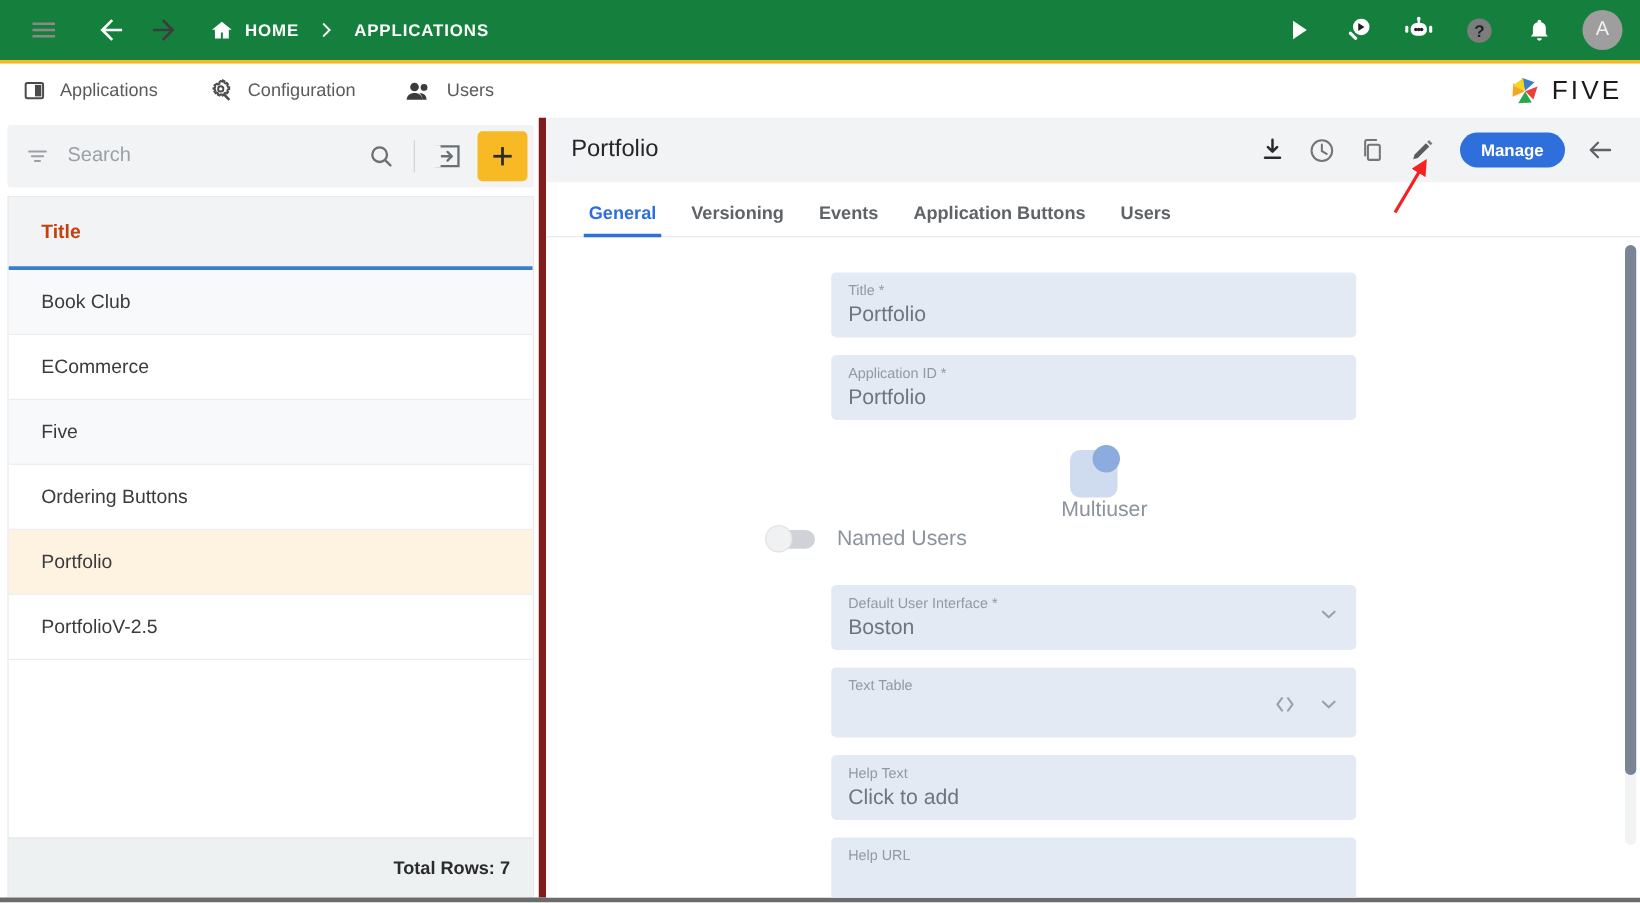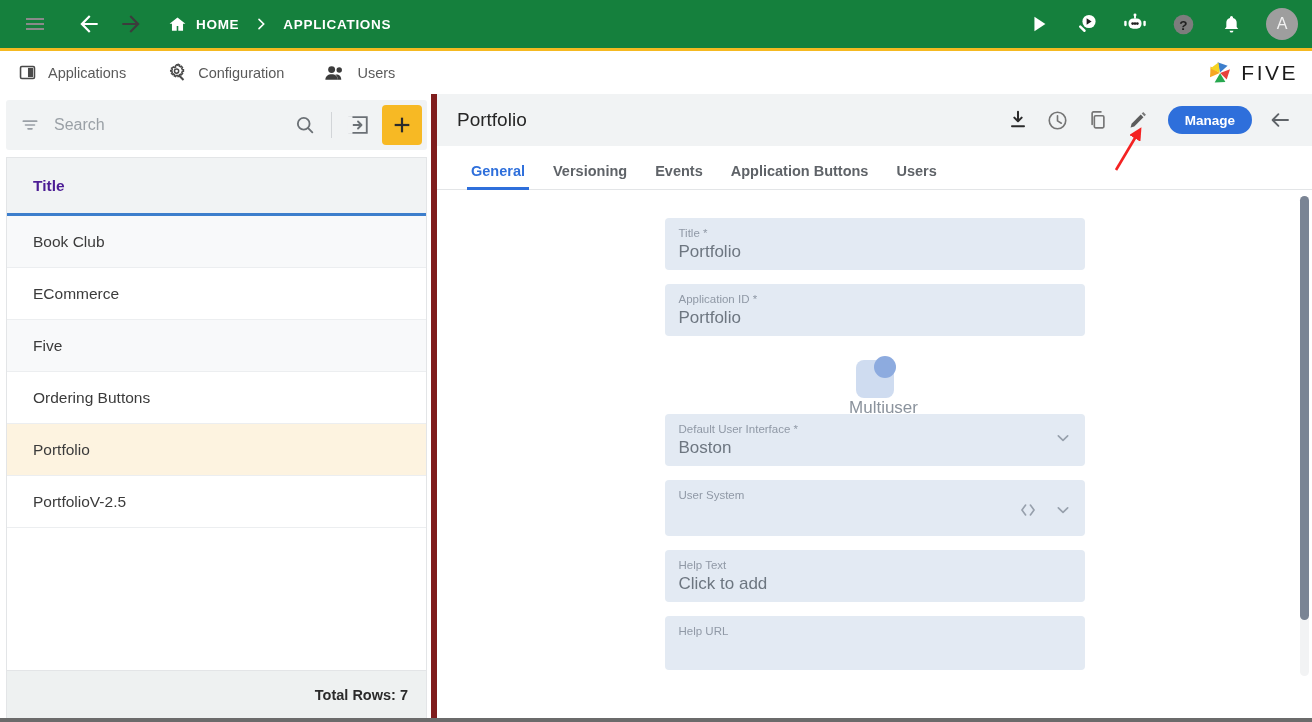--- a/index.html
+++ b/index.html
@@ -136,21 +136,21 @@
     min-height: 0;
   }
   .grid-head {
     height: 58px; flex: 0 0 58px;
     background: #f1f3f4;
     display: flex; align-items: center;
     padding-left: 26px;
     border-bottom: 3px solid #3d7ecc;
   }
   .grid-head .hcell {
-    font-size: 15.5px; font-weight: bold; color: #4c1d95;
+    font-size: 15.5px; font-weight: bold; color: #c2410c;
   }
   .grid-body { flex: 1 1 auto; overflow: hidden; background: #fff; }
   .grid-row {
     height: 52px;
     display: flex; align-items: center;
     padding-left: 26px;
     border-bottom: 1px solid #eceef0;
     font-size: 15.5px; color: #3b3b3b;
     cursor: pointer;
     background: #ffffff;
@@ -572,35 +572,41 @@
             <span class="fv">Portfolio</span>
           </div>
 
           <div class="toggle-row first">
             <div class="sw on">
               <div class="knob"></div>
             </div>
             <span class="tg-label">Multiuser</span>
           </div>
 
+          <div class="toggle-row">
+            <div class="sw off">
+              <div class="knob"></div>
+            </div>
+            <span class="tg-label">Named Users</span>
+          </div>
 
           <div class="field h54">
             <span class="fl">Default User Interface *</span>
             <span class="fv">Boston</span>
             <span class="endic">
               <span>
                 <svg width="20" height="20" viewBox="0 0 24 24">
                   <path d="M6.4 9.4l5.6 5.4 5.6-5.4" stroke="#97a0ac" stroke-width="2" fill="none" stroke-linecap="round" stroke-linejoin="round"></path>
                 </svg>
               </span>
             </span>
           </div>
 
           <div class="field usertable" style="height:56px">
-            <span class="fl">User System</span>
+            <span class="fl">Text Table</span>
             <span class="fv empty"></span>
             <span class="endic">
               <span>
                 <svg width="22" height="18" viewBox="0 0 24 18">
                   <path d="M9.4 3.6L5.4 9l4 5.4M14.6 3.6L18.6 9l-4 5.4" stroke="#97a0ac" stroke-width="1.8" fill="none" stroke-linecap="round" stroke-linejoin="round"></path>
                 </svg>
               </span>
               <span>
                 <svg width="20" height="20" viewBox="0 0 24 24">
                   <path d="M6.4 9.4l5.6 5.4 5.6-5.4" stroke="#97a0ac" stroke-width="2" fill="none" stroke-linecap="round" stroke-linejoin="round"></path>

